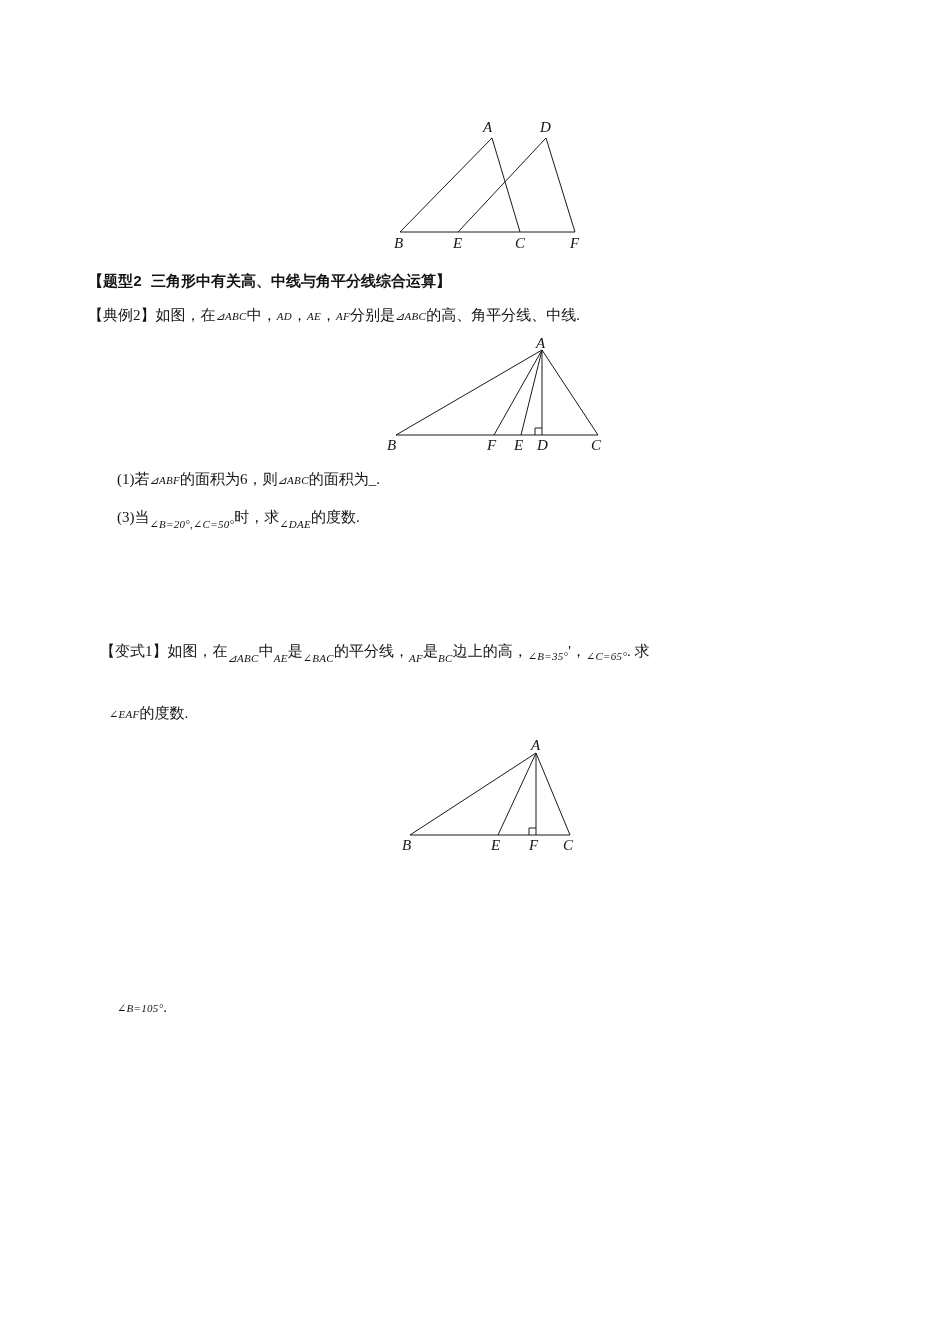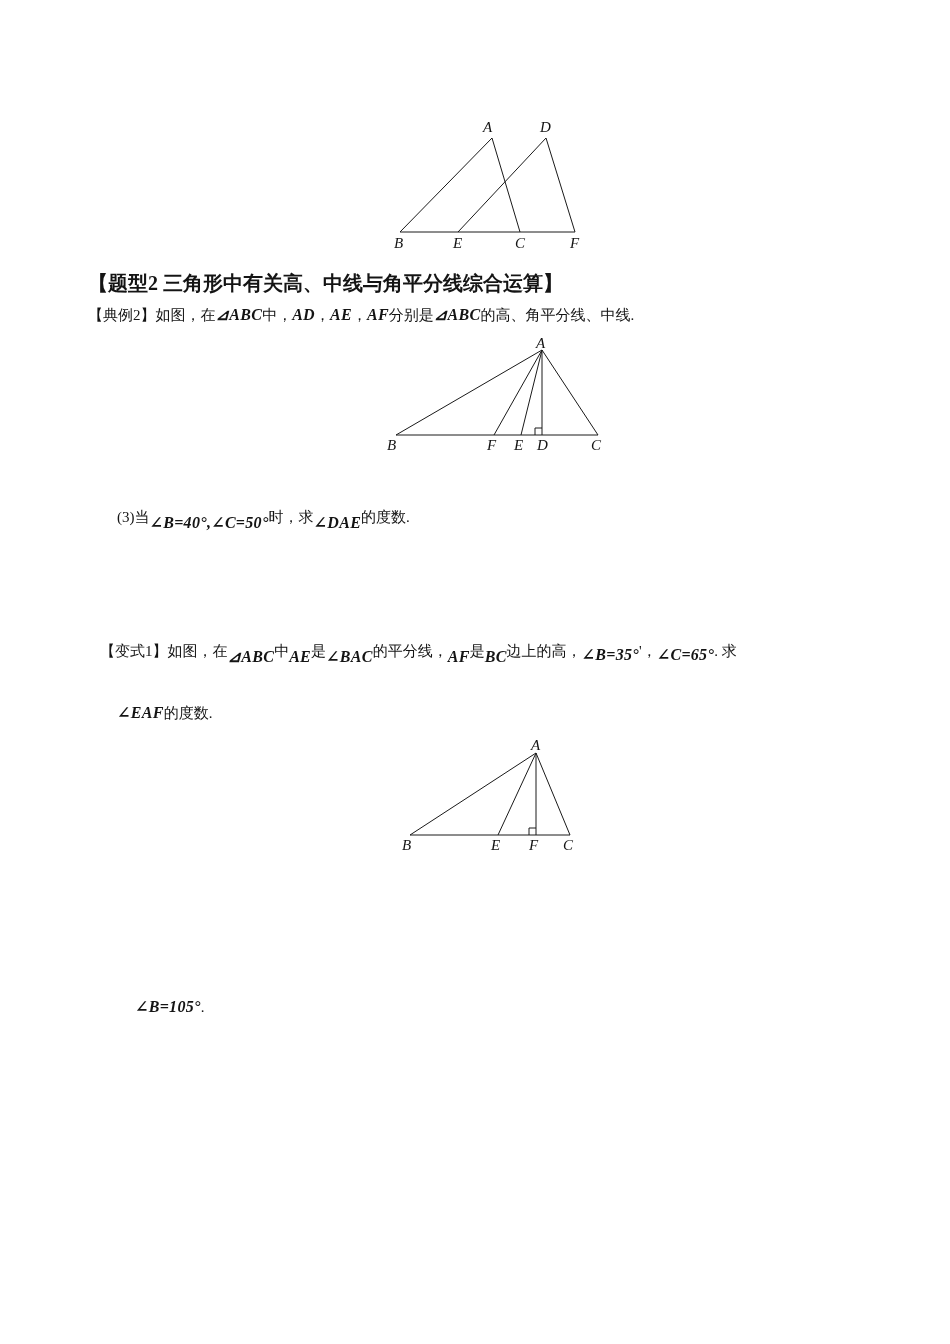--- a/index.html
+++ b/index.html
@@ -6,23 +6,23 @@
   .page{
     position:relative;
     width:950px;height:1344px;
     background:#ffffff;
     font-family:"Liberation Serif","DejaVu Serif",serif;
     color:#141414;
     overflow:hidden;
   }
   .abs{position:absolute;}
   .line{font-size:15px;line-height:22px;white-space:nowrap;}
-  .heading{font-weight:700;font-size:20px;}
+  .heading{font-weight:700;font-size:15px;font-family:Liberation Mono, monospace;}
   .cn{font-style:normal;}
-  .math{font-style:italic;font-size:16px;letter-spacing:.3px;font-weight:bold;}
+  .math{font-style:italic;font-size:11px;letter-spacing:.3px;}
   .low{vertical-align:-6px;}
   .low2{vertical-align:-4px;}
   svg{display:block;}
   svg line, svg polyline{stroke:#1a1a1a;stroke-width:1;fill:none;}
   svg text{
     font-family:"Liberation Serif","DejaVu Serif",serif;
     font-style:italic;font-size:15px;fill:#141414;
   }
 </style>
 </head>
@@ -59,45 +59,48 @@
     <line x1="157" y1="12" x2="157" y2="97"></line>
     <polyline points="150,97 150,90 157,90"></polyline>
     <text x="151" y="10">A</text>
     <text x="2" y="112">B</text>
     <text x="102" y="112">F</text>
     <text x="129" y="112">E</text>
     <text x="152" y="112">D</text>
     <text x="206" y="112">C</text>
   </svg>
 
+  <div class="abs line" style="left:117px;top:468px;">
+    <span class="cn">(1)若</span><span class="math">⊿ABF</span><span class="cn">的面积为6，则</span><span class="math">⊿ABC</span><span class="cn">的面积为_.</span>
+  </div>
 
   <div class="abs line" style="left:117px;top:506px;">
-    <span class="cn">(3)当</span><span class="math low">∠B=40°,∠C=50°</span><span class="cn">时，求</span><span class="math low">∠DAE</span><span class="cn">的度数.</span>
+    <span class="cn">(3)当</span><span class="math low">∠B=20°,∠C=50°</span><span class="cn">时，求</span><span class="math low">∠DAE</span><span class="cn">的度数.</span>
   </div>
 
   <div class="abs line" style="left:100px;top:640px;">
     <span class="cn">【变式1】如图，在</span><span class="math low">⊿ABC</span><span class="cn">中</span><span class="math low">AE</span><span class="cn">是</span><span class="math low">∠BAC</span><span class="cn">的平分线，</span><span class="math low">AF</span><span class="cn">是</span><span class="math low">BC</span><span class="cn">边上的高，</span><span class="math low2">∠B=35°</span><span class="cn">'，</span><span class="math low2">∠C=65°</span><span class="cn">. 求</span>
   </div>
 
-  <div class="abs line" style="left:117px;top:702px;">
+  <div class="abs line" style="left:109px;top:702px;">
     <span class="math">∠EAF</span><span class="cn">的度数.</span>
   </div>
 
   <svg class="abs" style="left:400px;top:738px;" width="190" height="115">
     <line x1="10" y1="97" x2="170" y2="97"></line>
     <line x1="136" y1="15" x2="10" y2="97"></line>
     <line x1="136" y1="15" x2="170" y2="97"></line>
     <line x1="136" y1="15" x2="98" y2="97"></line>
     <line x1="136" y1="15" x2="136" y2="97"></line>
     <polyline points="129,97 129,90 136,90"></polyline>
     <text x="131" y="12">A</text>
     <text x="2" y="112">B</text>
     <text x="91" y="112">E</text>
     <text x="129" y="112">F</text>
     <text x="163" y="112">C</text>
   </svg>
 
 
-  <div class="abs line" style="left:117px;top:996px;margin-left:18px;">
+  <div class="abs line" style="left:117px;top:996px;">
     <span class="math">∠B=105°</span><span class="cn">.</span>
   </div>
 
 </div>
 
 </body></html>

